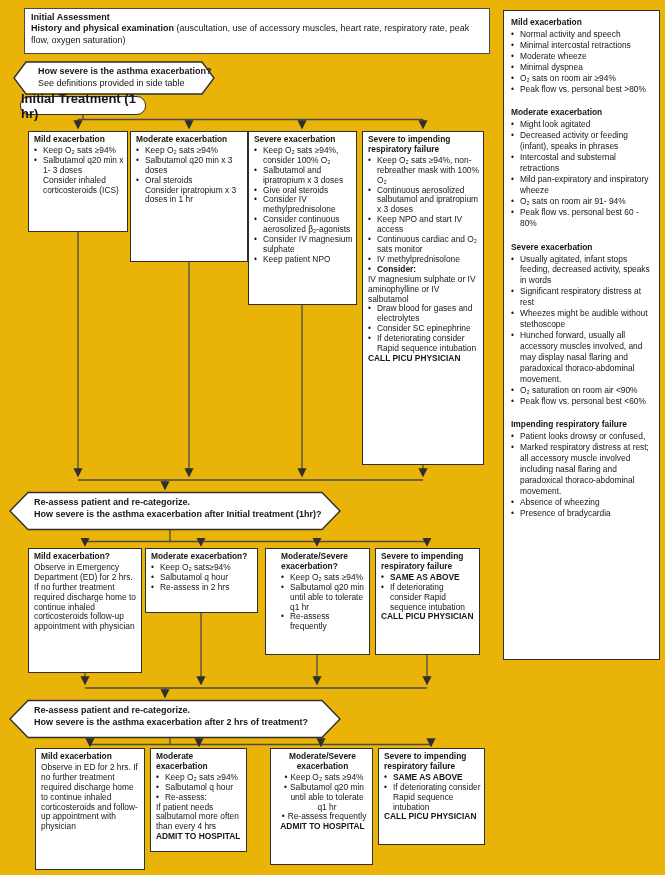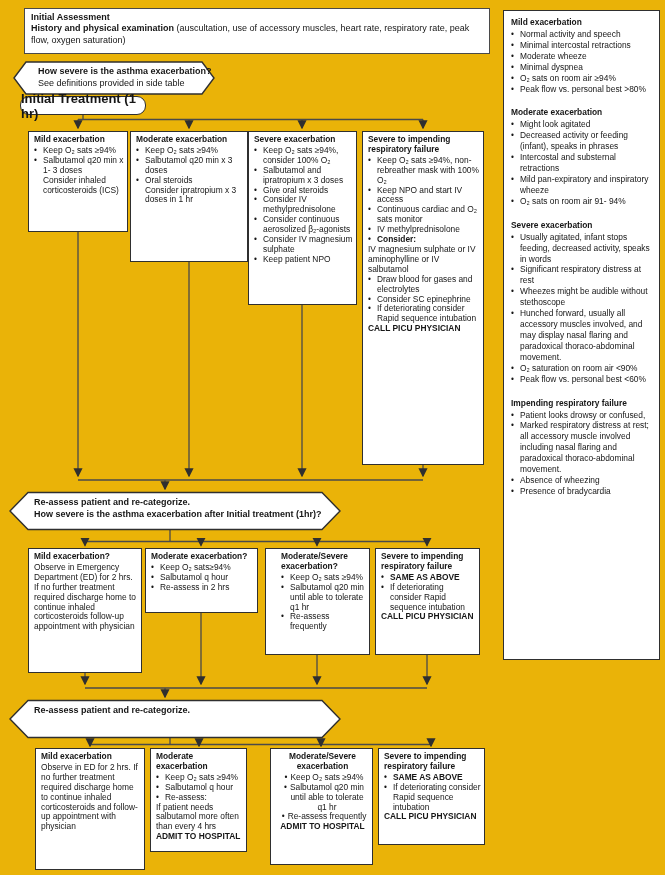--- a/index.html
+++ b/index.html
@@ -142,20 +142,21 @@
         <div class="it bu"><span class="mk">•</span><span>Consider IV methylprednisolone</span></div>
         <div class="it bu"><span class="mk">•</span><span>Consider continuous aerosolized β₂-agonists</span></div>
         <div class="it bu"><span class="mk">•</span><span>Consider IV magnesium sulphate</span></div>
         <div class="it bu"><span class="mk">•</span><span>Keep patient NPO</span></div>
       </div>
   </div>
   <div class="fbox" style="left:362px;top:131px;width:122px;height:334px;">
     <div class="bt">Severe to impending respiratory failure</div>
     <div>
         <div class="it bu"><span class="mk">•</span><span>Keep O₂ sats ≥94%, non-rebreather mask with 100% O₂</span></div>
+        <div class="it bu"><span class="mk">•</span><span>Continuous aerosolized salbutamol and ipratropium x 3 doses</span></div>
         <div class="it bu"><span class="mk">•</span><span>Keep NPO and start IV access</span></div>
         <div class="it bu"><span class="mk">•</span><span>Continuous cardiac and O₂ sats monitor</span></div>
         <div class="it bu"><span class="mk">•</span><span>IV methylprednisolone</span></div>
         <div class="it bu bd"><span class="mk">•</span><span>Consider:</span></div>
         <div class="it pl"><span>IV magnesium sulphate or IV aminophylline or IV salbutamol</span></div>
         <div class="it bu"><span class="mk">•</span><span>Draw blood for gases and electrolytes</span></div>
         <div class="it bu"><span class="mk">•</span><span>Consider SC epinephrine</span></div>
         <div class="it bu"><span class="mk">•</span><span>If deteriorating consider Rapid sequence intubation</span></div>
         <div class="it pl bd"><span>CALL PICU PHYSICIAN</span></div>
       </div>
@@ -192,20 +193,21 @@
     <div class="bt">Severe to impending respiratory failure</div>
     <div>
         <div class="it bu bd"><span class="mk">•</span><span>SAME AS ABOVE</span></div>
         <div class="it bu"><span class="mk">•</span><span>If deteriorating consider Rapid sequence intubation</span></div>
         <div class="it pl bd"><span>CALL PICU PHYSICIAN</span></div>
       </div>
   </div>
 
   <div class="hexTxt" style="left:10px;top:700px;width:330px;height:38px;">
     <div class="h1">Re-assess patient and re-categorize.</div>
+    <div class="h2">How severe is the asthma exacerbation after 2 hrs of treatment?</div>
   </div>
 
   <div class="fbox" style="left:35px;top:748px;width:110px;height:122px;">
     <div class="bt">Mild exacerbation</div>
     <div>
         <div class="it pl"><span>Observe in ED for 2 hrs. If no further treatment required discharge home to continue inhaled corticosteroids and follow-up appointment with physician</span></div>
       </div>
   </div>
   <div class="fbox" style="left:150px;top:748px;width:97px;height:104px;">
     <div class="bt">Moderate exacerbation</div>
@@ -248,20 +250,21 @@
         </div>
     </div>
     <div class="sect">
       <div class="bt">Moderate exacerbation</div>
       <div>
           <div class="it bu"><span class="mk">•</span><span>Might look agitated</span></div>
           <div class="it bu"><span class="mk">•</span><span>Decreased activity or feeding (infant), speaks in phrases</span></div>
           <div class="it bu"><span class="mk">•</span><span>Intercostal and substernal retractions</span></div>
           <div class="it bu"><span class="mk">•</span><span>Mild pan-expiratory and inspiratory wheeze</span></div>
           <div class="it bu"><span class="mk">•</span><span>O₂ sats on room air 91- 94%</span></div>
+          <div class="it bu"><span class="mk">•</span><span>Peak flow vs. personal best 60 - 80%</span></div>
         </div>
     </div>
     <div class="sect">
       <div class="bt">Severe exacerbation</div>
       <div>
           <div class="it bu"><span class="mk">•</span><span>Usually agitated, infant stops feeding, decreased activity, speaks in words</span></div>
           <div class="it bu"><span class="mk">•</span><span>Significant respiratory distress at rest</span></div>
           <div class="it bu"><span class="mk">•</span><span>Wheezes might be audible without stethoscope</span></div>
           <div class="it bu"><span class="mk">•</span><span>Hunched forward, usually all accessory muscles involved, and may display nasal flaring and paradoxical thoraco-abdominal movement.</span></div>
           <div class="it bu"><span class="mk">•</span><span>O₂ saturation on room air &lt;90%</span></div>

